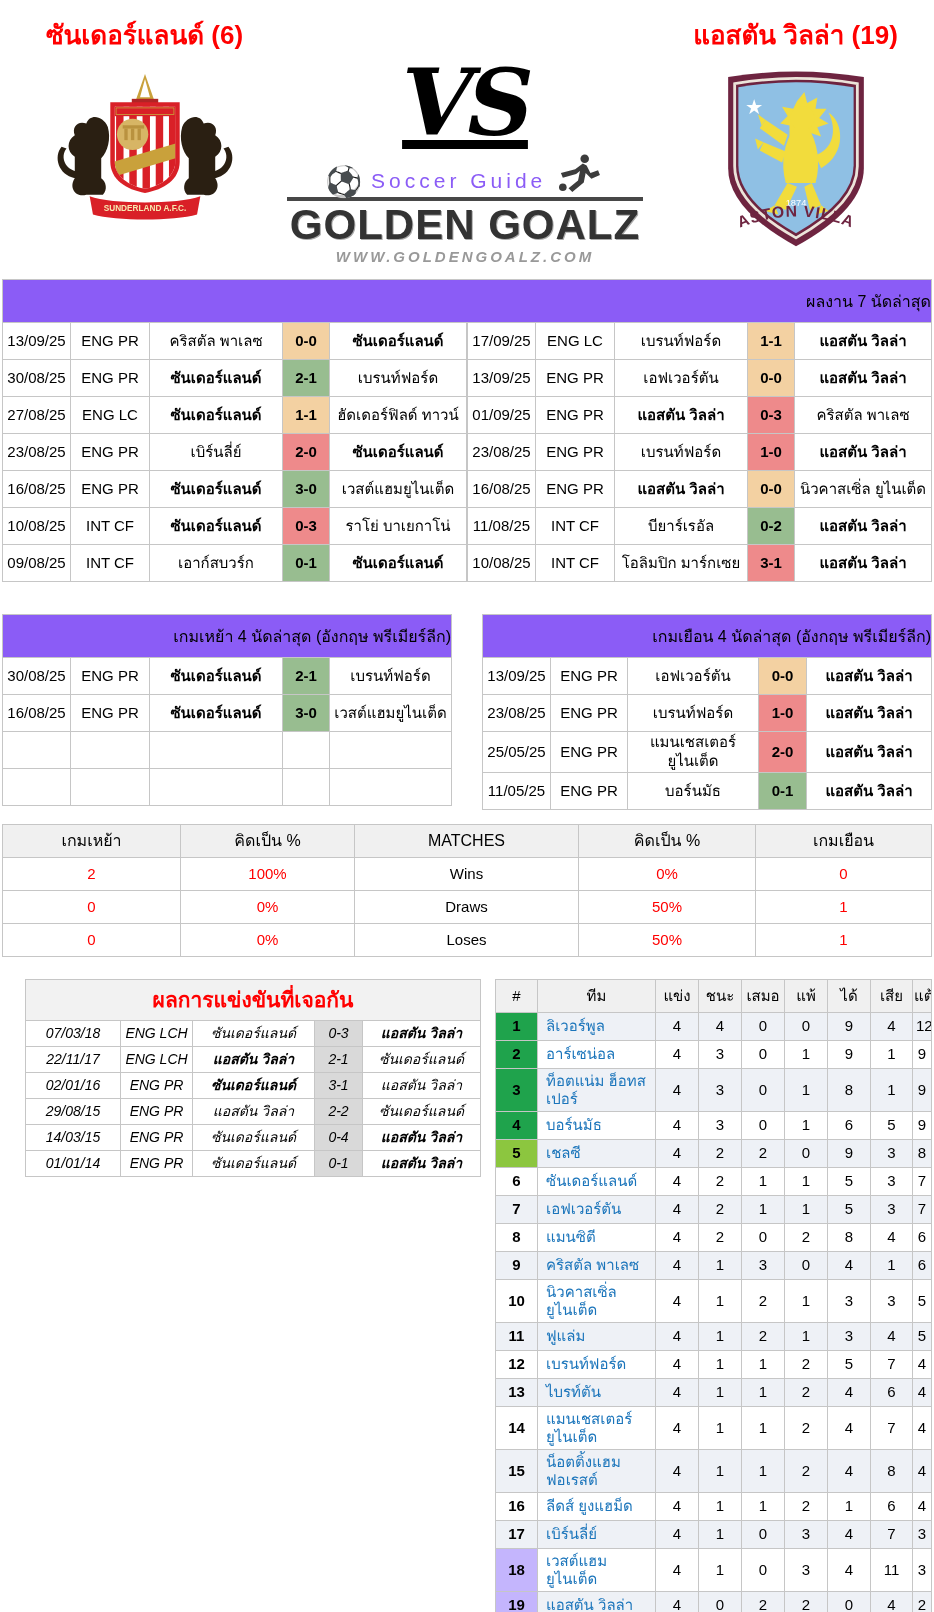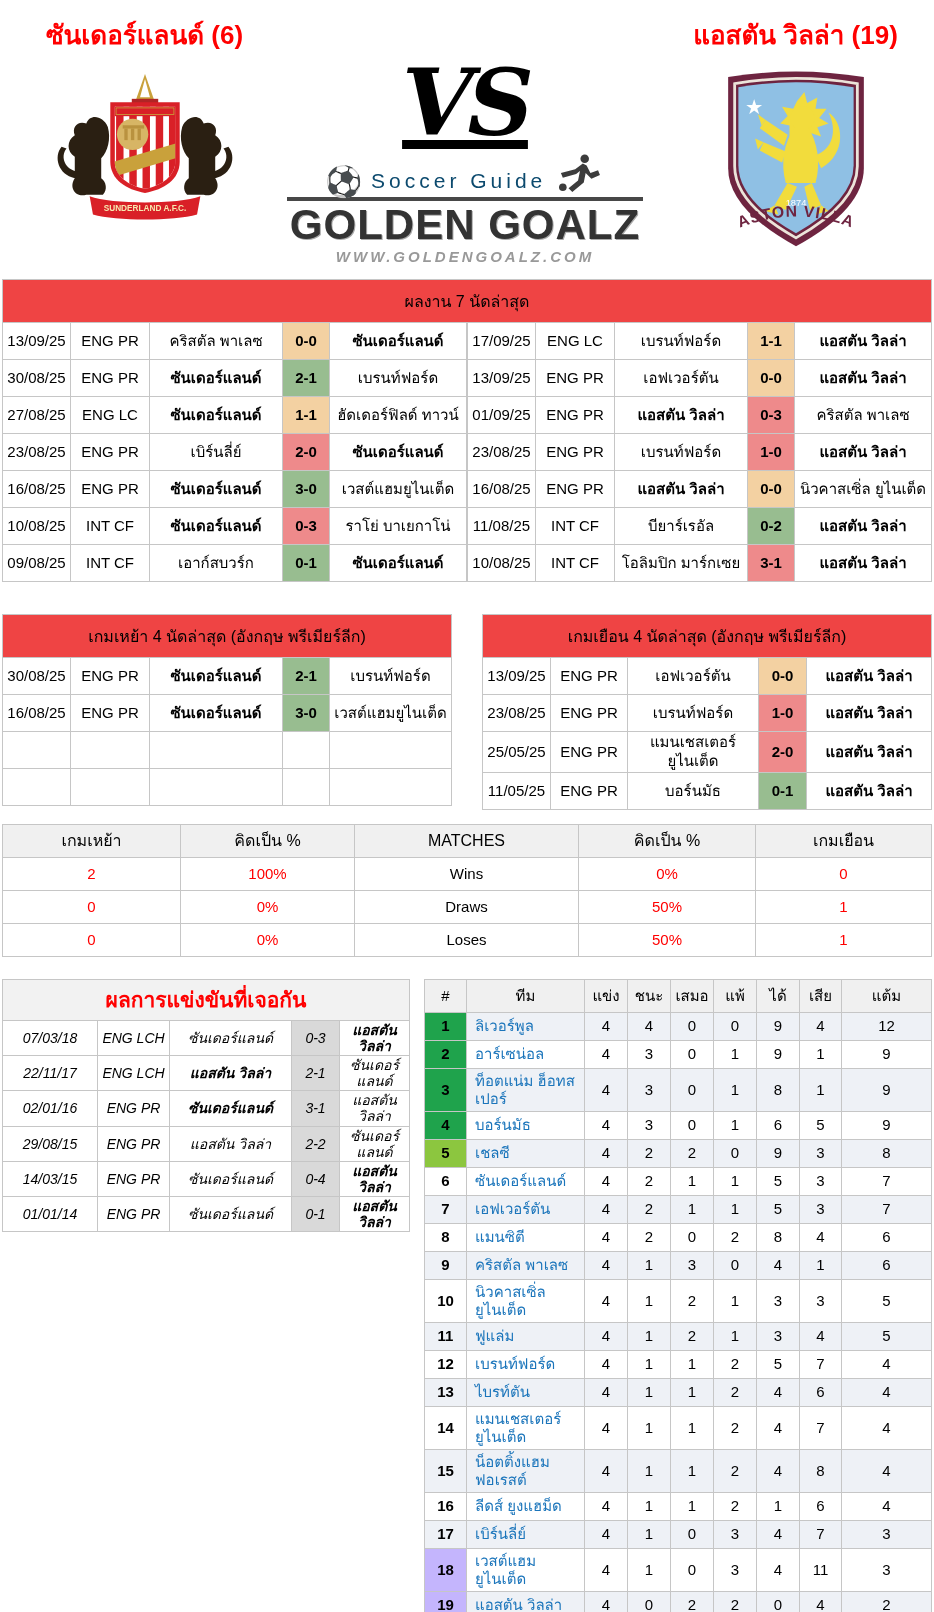--- a/index.html
+++ b/index.html
@@ -10,28 +10,28 @@
   
   .match-header { display:grid; grid-template-columns:285px 1fr 305px; align-items:start; }
   .team-col { display:flex; flex-direction:column; align-items:center; }
   .team-title { font-size:26px; font-weight:bold; color:#ff0000; line-height:1.2; margin-top:8px; height:44px; text-align:center; }
   .crest { margin-top:0; }
   .center-col { display:flex; flex-direction:column; align-items:center; }
   .vs { font-family:"DejaVu Serif","Liberation Serif",serif; font-style:italic; font-weight:bold; font-size:92px; line-height:0.95; margin-top:48px; letter-spacing:-6px;text-decoration:underline; }
   .gg { margin-top:6px; text-align:center; }
   .gg-top { display:flex; align-items:flex-end; justify-content:center; gap:8px; border-bottom:4px solid #474747; width:356px; margin:0 auto; }
   .gg-ball { font-size:30px; line-height:1; color:#222; }
-  .gg-guide { font-size:21px; color:#0c4a6e; letter-spacing:4px; padding-bottom:4px; white-space:nowrap; }
+  .gg-guide { font-size:21px; color:#8b5cf6; letter-spacing:4px; padding-bottom:4px; white-space:nowrap; }
   .gg-brand { font-size:42px; font-weight:bold; letter-spacing:1px; color:#333; margin-top:2px; line-height:1.05; text-shadow:1px 1px 0 #aaa; white-space:nowrap; }
   .gg-site { font-size:15px; font-weight:bold; font-style:italic; color:#999; letter-spacing:3px; margin-top:1px; white-space:nowrap; }
 
   
   table { border-collapse:collapse; table-layout:fixed; }
   td, th { border:1px solid #c6c6c6; text-align:center; vertical-align:middle; overflow:hidden; }
-  .bar-title { border:1px solid #c6c6c6; background:#ef4444; text-align:center; font-size:16px; padding:9px 0 8px; }
+  .bar-title { border:1px solid #c6c6c6; background:#8b5cf6; text-align:right; font-size:16px; padding:9px 0 8px; }
   .bold { font-weight:bold; }
   .red { color:#ff0000; }
 
   .section { margin-top:14px; }
   .results-grid { display:flex; margin-top:-1px; }
   .results-grid table { width:50%; }
   .match-table td { height:37px; font-size:15px; padding:1px 2px; line-height:1.25; }
   .c-score { font-weight:bold; }
   .c-score.win  { background:#98bd90; }
   .c-score.draw { background:#f3d1a2; }
@@ -41,21 +41,21 @@
 
   .form-grid { display:flex; gap:30px; margin-top:32px; }
   .form-col { width:50%; }
   .form-col table { width:100%; margin-top:-1px; }
 
   .summary-table { width:100%; margin-top:14px; }
   .summary-table th { height:33px; background:#f0f0f0; font-weight:normal; font-size:16px; }
   .summary-table td { height:33px; font-size:15px; }
 
   .bottom { display:flex; gap:14px; margin-top:22px; align-items:flex-start; }
-  .h2h-col { width:408px; }
+  .h2h-col { width:456px;margin-left:23px; }
   .stand-col { flex:1; }
   .h2h-title { border:1px solid #c6c6c6; background:#f2f2f2; color:#ff0000; font-weight:bold; font-size:21px; text-align:center; padding:3px 0 4px; }
   .h2h-table { width:100%; margin-top:-1px;font-style:italic; }
   .h2h-table td { height:26px; font-size:14px; padding:1px 2px; line-height:1.15; }
 
   .stand-table { width:100%; }
   .stand-table th { height:33px; background:#f0f0f0; font-weight:normal; font-size:15px; }
   .stand-table td { font-size:15px; padding:3px 3px; line-height:1.2; height:28px; }
   .stand-table tbody tr:nth-child(odd) { background:#eef1f6; }
   td.pos { font-weight:bold; }

